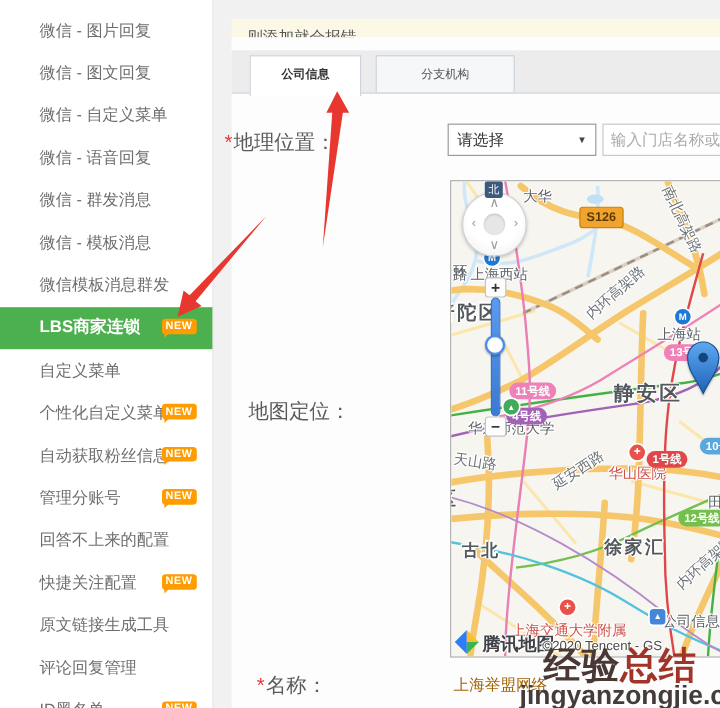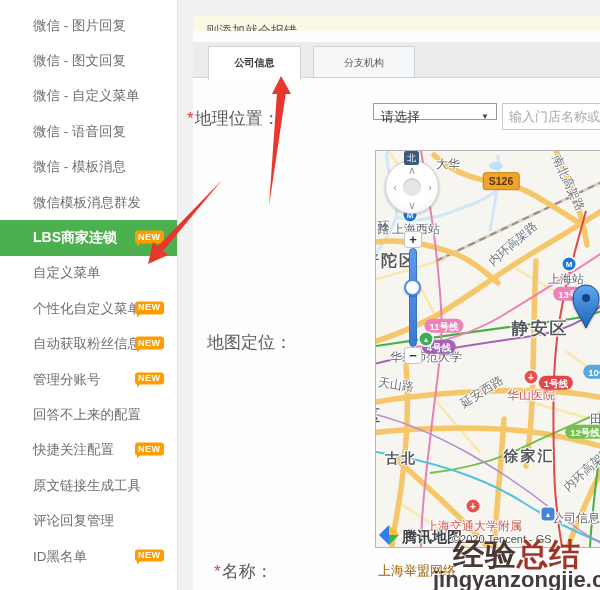--- a/index.html
+++ b/index.html
@@ -25,29 +25,29 @@
     border-bottom:1px solid #efe8c8;color:#555;font-size:13px;line-height:30px;padding-left:13px;
     box-sizing:border-box;margin-top:16px;}
   .content-bg{position:absolute;left:193px;top:31px;width:407px;height:559px;background:#fdfdfe;}
   
   .tab-band{position:absolute;left:193px;top:42px;width:407px;height:36px;background:#ececed;
     border-bottom:1px solid #cfd6dd;box-sizing:border-box;}
   .tab{position:absolute;top:46px;height:32px;line-height:32px;text-align:center;font-size:10px;
     box-sizing:border-box;cursor:pointer;z-index:5;}
   .tab.active{left:208px;width:93px;height:34px;background:#fff;border:1px solid #ccd3da;
     border-bottom:none;font-weight:700;color:#333;}
-  .tab.inactive{left:313px;width:102px;background:#f6f7f8;border:1px solid #ccd3da;color:#555;}
+  .tab.inactive{left:313px;width:116px;background:#f6f7f8;border:1px solid #ccd3da;color:#555;}
   
   .f-label{position:absolute;color:#5a5a5a;font-size:17px;white-space:nowrap;z-index:4;}
   .f-label .star{color:#e4393c;margin-right:1px;}
   .geo-label{left:187px;top:107px;}
   .maploc-label{left:207px;top:331px;}
   .name-label{left:214px;top:560px;}
   .name-value{position:absolute;left:378px;top:562px;font-size:13px;color:#a16207;z-index:4;}
-  .select-box{position:absolute;left:373px;top:103px;width:124px;height:17px;background:#fff;
+  .select-box{position:absolute;left:373px;top:103px;width:124px;height:27px;background:#fff;
     border:1px solid #9b9b9b;box-sizing:border-box;font-size:13px;color:#333;line-height:25px;
     padding-left:7px;cursor:pointer;z-index:4;}
   .select-box .caret{position:absolute;right:7px;top:0;font-size:8px;color:#444;}
   .store-input{position:absolute;left:502px;top:103px;width:131px;height:27px;border:1px solid #c8c8c8;
     box-sizing:border-box;font-size:13px;padding:0 6px;color:#333;z-index:4;outline:none;
     font-family:"Liberation Sans","DejaVu Sans",sans-serif;}
   .store-input::placeholder{color:#aaa;}
   
   .map{position:absolute;left:375px;top:150px;width:230px;height:396px;background:#f7f5f0;
     border:1px solid #b5b5b5;overflow:hidden;box-sizing:content-box;z-index:3;cursor:grab;}
@@ -108,20 +108,23 @@
       <span>微信 - 图片回复</span>
     </div>
     <div class="side-item">
       <span>微信 - 图文回复</span>
     </div>
     <div class="side-item">
       <span>微信 - 自定义菜单</span>
     </div>
     <div class="side-item">
       <span>微信 - 语音回复</span>
+    </div>
+    <div class="side-item">
+      <span>微信 - 群发消息</span>
     </div>
     <div class="side-item">
       <span>微信 - 模板消息</span>
     </div>
     <div class="side-item">
       <span>微信模板消息群发</span>
     </div>
     <div class="side-item active">
       <span>LBS商家连锁</span>
       <span class="new-badge">NEW</span>

